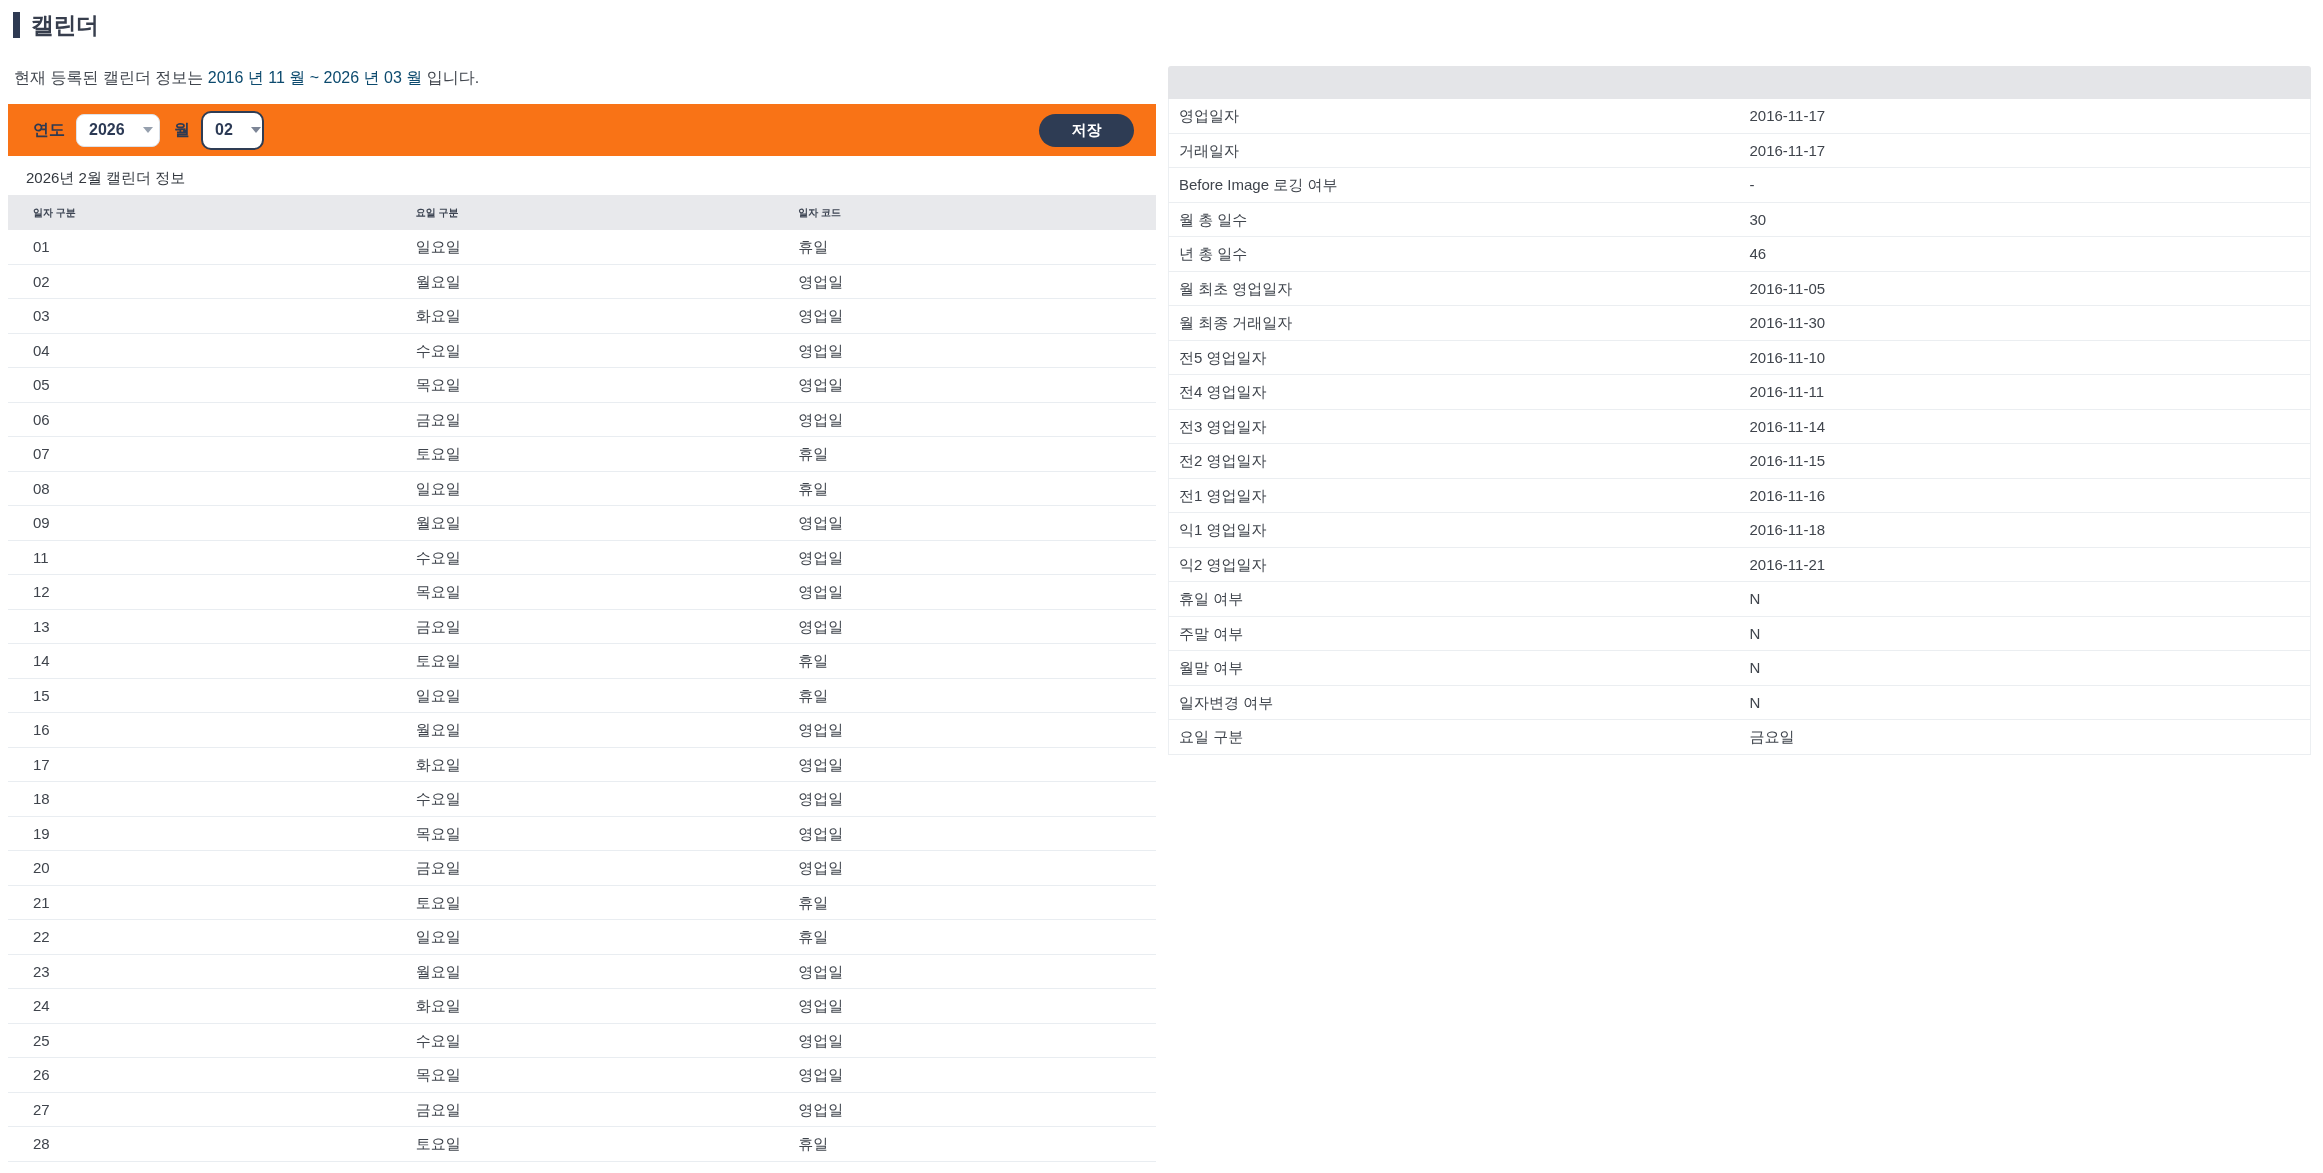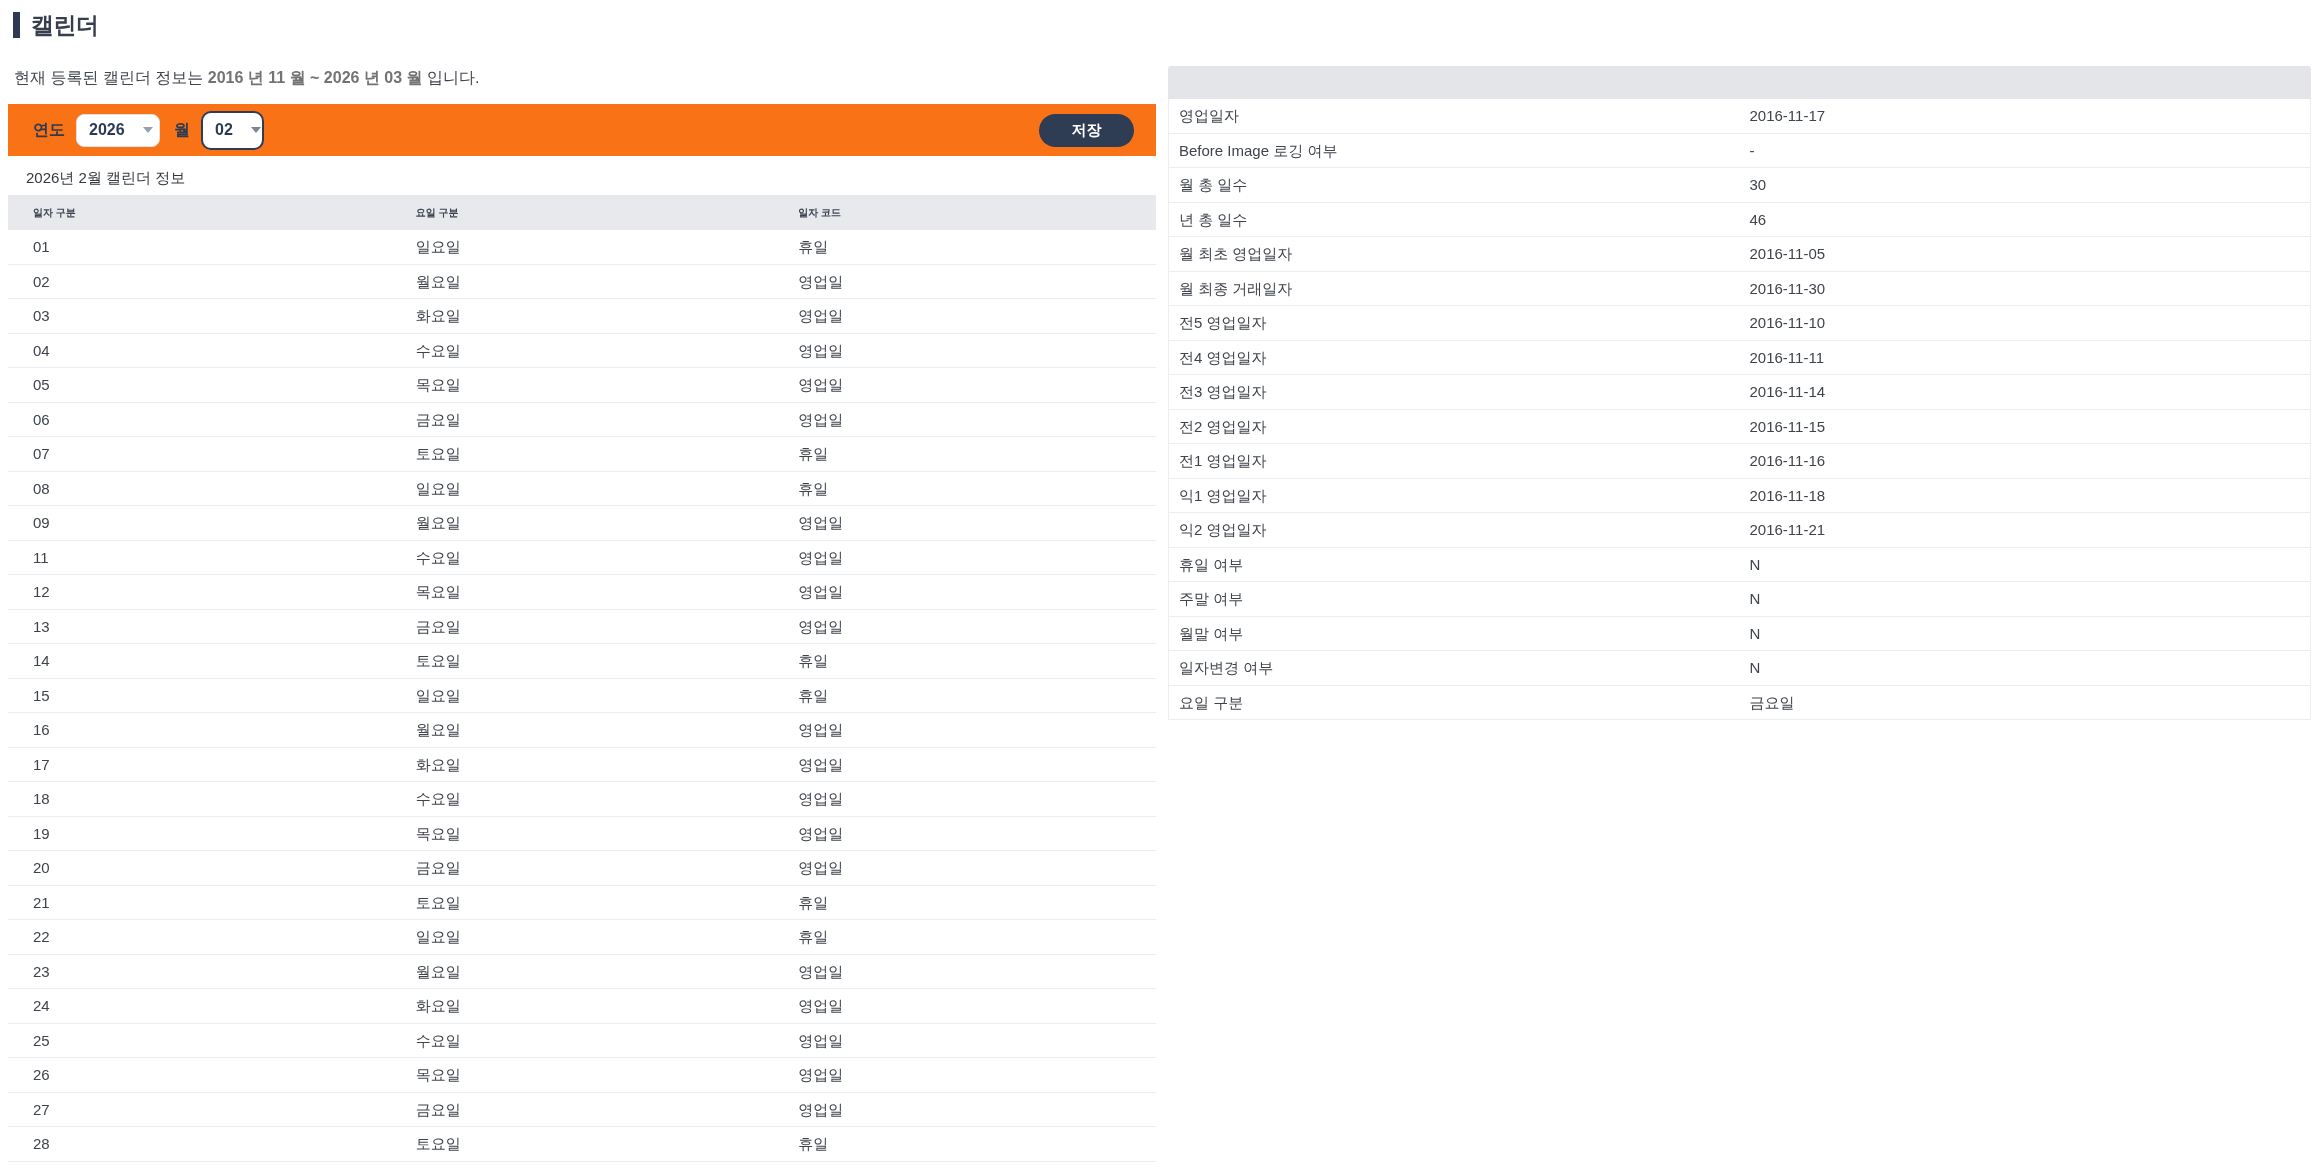--- a/index.html
+++ b/index.html
@@ -18,21 +18,21 @@
   .accent-bar { width: 7px; height: 26px; background: #2e3a52; margin-right: 11px; }
   .page-title { font-size: 23px; font-weight: 700; color: #373e4d; letter-spacing: -0.5px; }
 
   
   .main { display: flex; align-items: flex-start; gap: 12px; margin-top: 26px; }
   .left-col  { width: 1148px; flex: 0 0 1148px; }
   .right-col { flex: 1; }
 
   
   .info-text { margin: 2px 0 0 6px; font-size: 16px; line-height: 20px; color: #41464e; font-weight: 500; }
-  .info-text b { font-weight: 700; color: #737373; margin-top: 42px; }
+  .info-text b { font-weight: 400; color: #0c4a6e; margin-top: 42px; }
 
   
   .form-bar {
     margin-top: 16px;
     height: 52px;
     background: #f97316;
     border-radius: 0;
     display: flex;
     align-items: center;
     padding: 0 4px 0 25px;
@@ -306,20 +306,24 @@
 
   <aside class="right-col">
     <div class="panel-header-bar"></div>
     <table class="detail">
       <tbody id="detail-body">
           <tr>
             <th>영업일자</th>
             <td>2016-11-17</td>
           </tr>
           <tr>
+            <th>거래일자</th>
+            <td>2016-11-17</td>
+          </tr>
+          <tr>
             <th>Before Image 로깅 여부</th>
             <td>-</td>
           </tr>
           <tr>
             <th>월 총 일수</th>
             <td>30</td>
           </tr>
           <tr>
             <th>년 총 일수</th>
             <td>46</td>

